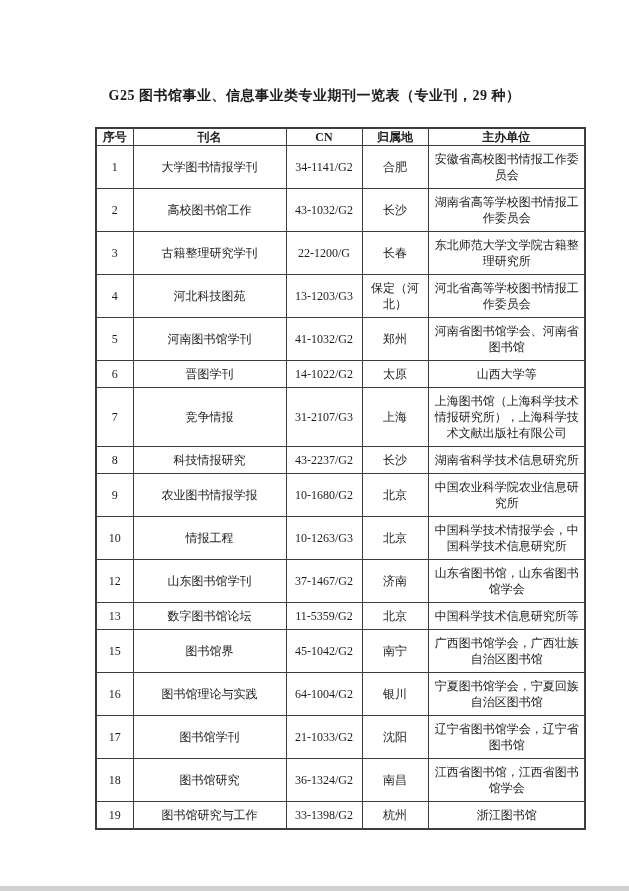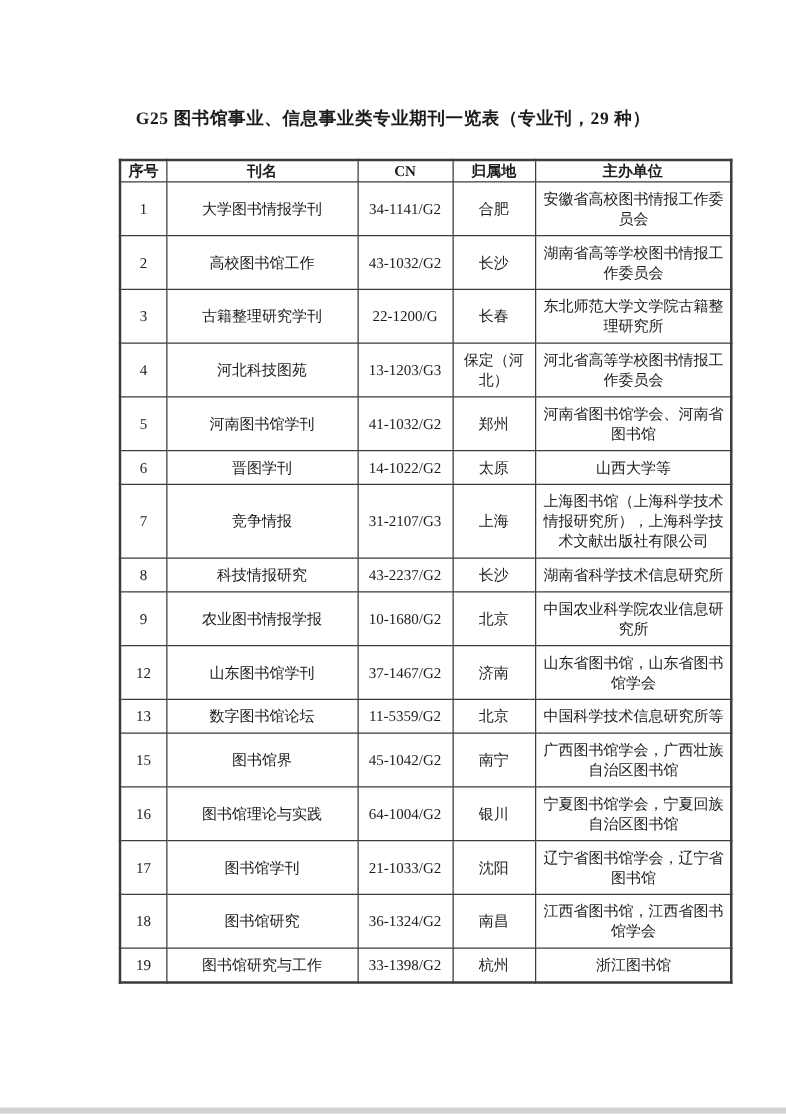--- a/index.html
+++ b/index.html
@@ -142,20 +142,27 @@
           <td class="c4">湖南省科学技术信息研究所</td>
         </tr>
         <tr>
           <td class="c0">9</td>
           <td class="c1">农业图书情报学报</td>
           <td class="c2">10-1680/G2</td>
           <td class="c3">北京</td>
           <td class="c4">中国农业科学院农业信息研究所</td>
         </tr>
         <tr>
+          <td class="c0">10</td>
+          <td class="c1">情报工程</td>
+          <td class="c2">10-1263/G3</td>
+          <td class="c3">北京</td>
+          <td class="c4">中国科学技术情报学会，中国科学技术信息研究所</td>
+        </tr>
+        <tr>
           <td class="c0">12</td>
           <td class="c1">山东图书馆学刊</td>
           <td class="c2">37-1467/G2</td>
           <td class="c3">济南</td>
           <td class="c4">山东省图书馆，山东省图书馆学会</td>
         </tr>
         <tr>
           <td class="c0">13</td>
           <td class="c1">数字图书馆论坛</td>
           <td class="c2">11-5359/G2</td>

